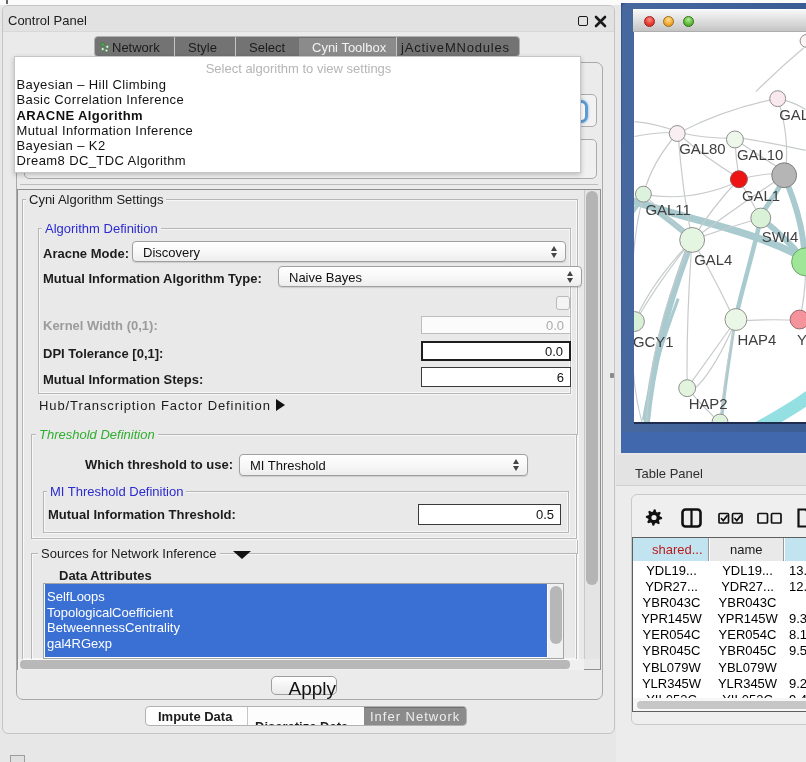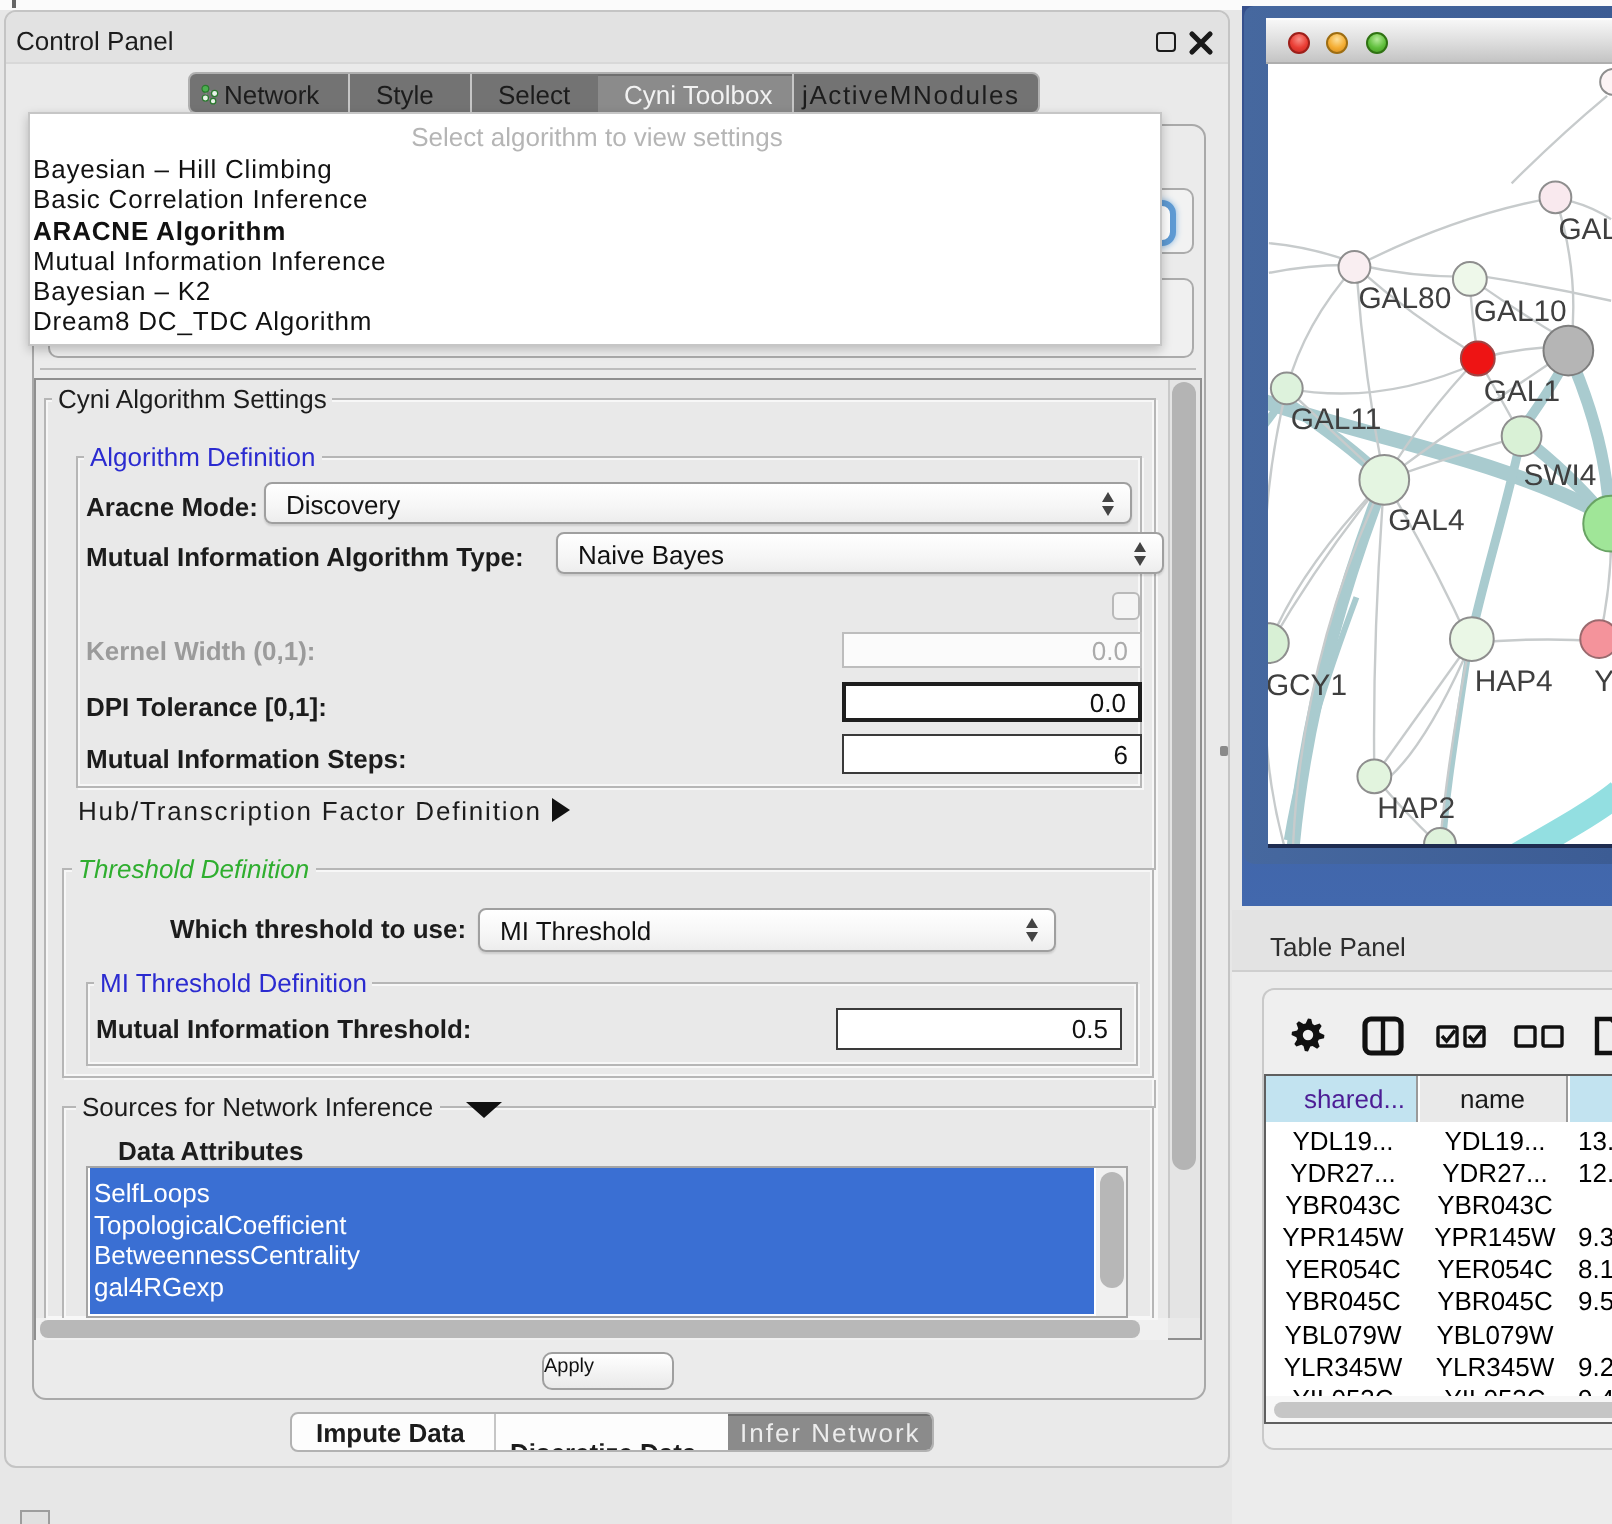--- a/index.html
+++ b/index.html
@@ -118,21 +118,21 @@
   <div class="gtitle" style="left:38px;top:546px;color:#1c1c1c;">Sources for Network Inference</div>
   <div class="abs" style="left:233px;top:551px;width:0;height:0;border-left:9.5px solid transparent;border-right:9.5px solid transparent;border-top:8.5px solid #111;"></div>
   <div class="lbl bold abs" style="left:34px;top:568px;padding-left:25px;">Data Attributes</div>
 
   <div class="abs" style="left:43px;top:583px;width:521px;height:76px;background:#ffffff;border:1px solid #a5a5a5;"></div>
   <div class="abs" style="left:44.5px;top:584px;width:502px;height:73px;background:#3a6fd3;"></div>
   <div class="abs" style="left:47px;top:589px;font-size:13px;color:#fff;line-height:15.6px;white-space:nowrap;">SelfLoops<br>TopologicalCoefficient<br>BetweennessCentrality<br>gal4RGexp</div>
   <div class="abs" style="left:548px;top:584px;width:15px;height:74px;background:#f0f0f0;"></div>
   <div class="abs" style="left:549.5px;top:586px;width:12px;height:58px;background:#b7b7b7;border-radius:6px;"></div>
 
-  <div class="abs" style="left:271px;top:676px;width:66px;height:19px;background:linear-gradient(#ffffff,#e9e9e9);border:1px solid #9f9f9f;border-radius:5px;text-align:left;font-size:10px;color:#111;padding-top:1px;">Apply</div>
+  <div class="abs" style="left:271px;top:676px;width:66px;height:19px;background:linear-gradient(#ffffff,#e9e9e9);border:1px solid #9f9f9f;border-radius:5px;text-align:right;font-size:19px;color:#111;padding-top:1px;">Apply</div>
 
   <div id="bottabs" class="abs" style="left:145px;top:706px;width:322px;height:20px;background:#fdfdfd;border:1px solid #b2b2b2;border-radius:4px;overflow:hidden;">
     <div class="abs" style="left:101px;top:0;width:1px;height:20px;background:#c6c6c6;"></div>
     <div class="abs" style="left:218px;top:0;width:104px;height:20px;background:#8b8b8b;border-top:1px solid #6f6f6f;"></div>
     <div class="lbl bold abs" style="left:12px;top:2px;">Impute Data</div>
     <div class="lbl bold abs" style="left:109px;top:12px;">Discretize Data</div>
     <div class="lbl abs" style="left:224px;top:2px;color:#ededed;letter-spacing:1px;">Infer Network</div>
   </div>
 
   <div class="abs" style="left:10px;top:755px;width:15px;height:10px;background:#e0e0e0;border:1px solid #9d9d9d;"></div>
@@ -246,21 +246,21 @@
       <rect x="87.5" y="6.5" width="9.5" height="9.5" rx="1" stroke-width="1.7"></rect>
       <path d="M76 11 l2.3 2.6 l4.2 -5.4" stroke-width="1.7"></path>
       <path d="M89.5 11 l2.3 2.6 l4.2 -5.4" stroke-width="1.7"></path>
       <rect x="113" y="6.5" width="9.5" height="9.5" rx="1" stroke-width="1.7"></rect>
       <rect x="126.5" y="6.5" width="9.5" height="9.5" rx="1" stroke-width="1.7"></rect>
       <path d="M153.5 2.5 h7 l5 5 v12 h-12 z" stroke-width="2.2"></path>
     </g>
   </svg>
   <div class="abs" style="left:632px;top:537px;width:178px;height:175px;background:#ffffff;border:1.5px solid #5f5f5f;overflow:hidden;">
     <div class="abs" style="left:0px;top:0px;width:178px;height:23px;">
-      <div class="abs" style="left:0;top:0;width:75.5px;height:23px;background:#c2e3f0;border-right:1px solid #9a9a9a;text-align:center;font-size:13px;color:#4c1d95;padding-top:4px;padding-left:14px;">shared...</div>
+      <div class="abs" style="left:0;top:0;width:75.5px;height:23px;background:#c2e3f0;border-right:1px solid #9a9a9a;text-align:center;font-size:13px;color:#b91c1c;padding-top:4px;padding-left:14px;">shared...</div>
       <div class="abs" style="left:76.5px;top:0;width:74.5px;height:23px;background:#e9e9e9;border-right:1px solid #9a9a9a;text-align:center;font-size:13px;color:#1a1a1a;padding-top:4px;">name</div>
       <div class="abs" style="left:152px;top:0;width:26px;height:23px;background:#c2e3f0;font-size:13px;color:#1a1a1a;padding-top:4px;padding-left:22px;overflow:hidden;">A</div>
     </div>
     <div class="abs" style="left:0px;top:23px;width:178px;height:137px;background:#fff;">
       <div class="abs" style="left:1px;top:2px;width:75px;text-align:center;font-size:13px;color:#000;line-height:16.1px;">YDL19...<br>YDR27...<br>YBR043C<br>YPR145W<br>YER054C<br>YBR045C<br>YBL079W<br>YLR345W<br>YIL053C</div>
       <div class="abs" style="left:77px;top:2px;width:75px;text-align:center;font-size:13px;color:#000;line-height:16.1px;">YDL19...<br>YDR27...<br>YBR043C<br>YPR145W<br>YER054C<br>YBR045C<br>YBL079W<br>YLR345W<br>YIL053C</div>
       <div class="abs" style="left:156px;top:2px;width:60px;font-size:13px;color:#000;line-height:16.1px;">13.<br>12.<br><br>9.3<br>8.1<br>9.5<br><br>9.2<br>9.4</div>
     </div>
     <div class="abs" style="left:0px;top:160px;width:178px;height:13px;background:#f7f7f7;">
       <div class="abs" style="left:4px;top:3px;width:180px;height:7.5px;background:#c6c6c6;border-radius:4px;"></div>

